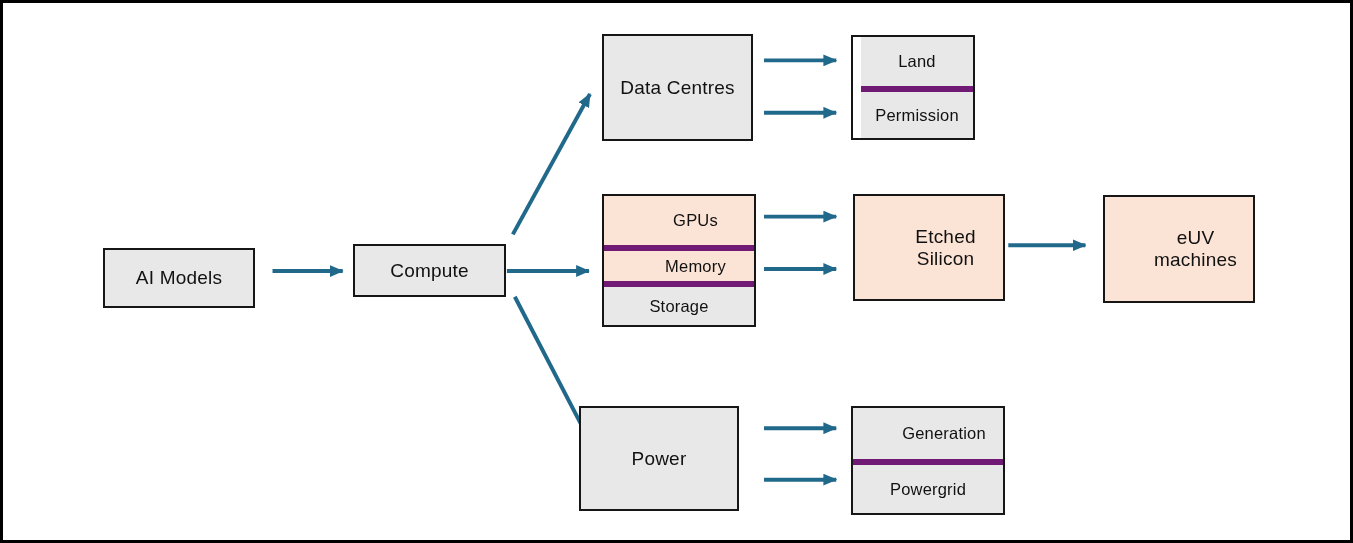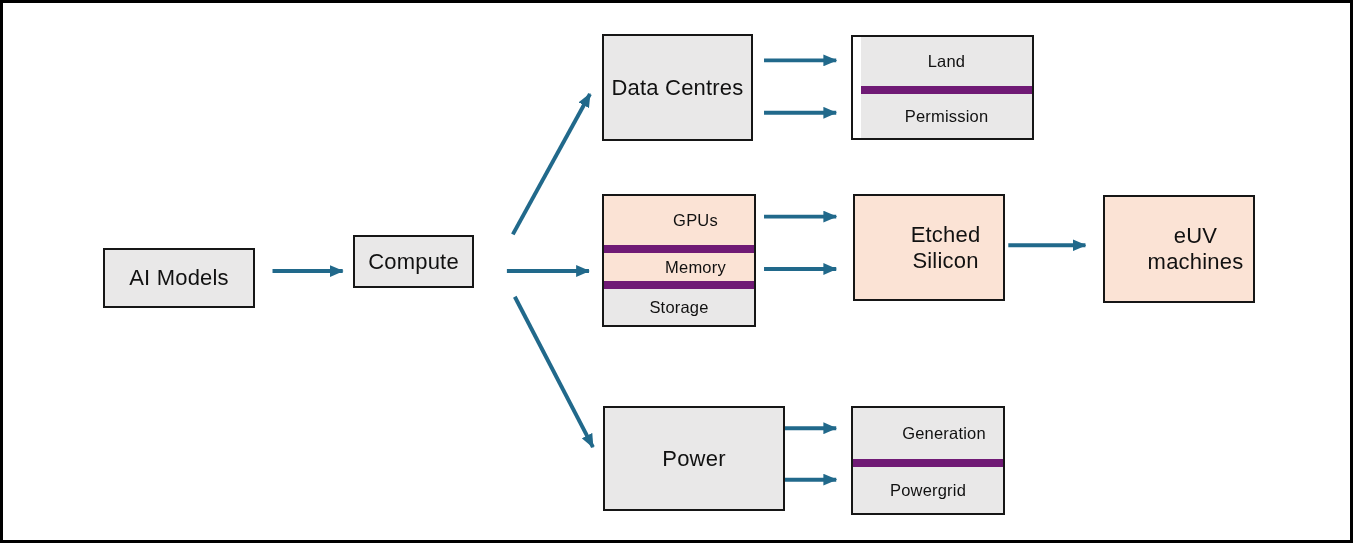--- a/index.html
+++ b/index.html
@@ -13,21 +13,21 @@
     font-family: "Liberation Sans", sans-serif;
     overflow: hidden;
   }
   .node {
     position: absolute;
     box-sizing: border-box;
     border: 2px solid #161616;
     display: flex;
     align-items: center;
     justify-content: center;
-    font-size: 22px;
+    font-size: 19px;
     color: #111111;
     letter-spacing: 0.2px;
     text-align: center;
   }
   .gray  { background: #e9e8e8; }
   .peach { background: #fbe3d5; padding-left: 33px; }
   .stack {
     position: absolute;
     box-sizing: border-box;
     border: 2px solid #161616;
@@ -36,21 +36,21 @@
   }
   .stack .row {
     box-sizing: border-box;
     display: flex;
     align-items: center;
     justify-content: center;
     font-size: 16.5px;
     color: #111111;
     letter-spacing: 0.2px;
   }
-  .stack .row + .row { border-top: 8px solid #701a75; }
+  .stack .row + .row { border-top: 6px solid #701a75; }
   #arrows { position: absolute; left: 0; top: 0; width: 100%; height: 100%; pointer-events: none; }
   #arrows line { stroke: #21698b; stroke-width: 4; }
 </style>
 </head>
 <body>
 
 <div id="canvas">
 
   <svg id="arrows" viewBox="0 0 1353 543">
     <defs>
@@ -66,39 +66,39 @@
     <line x1="765" y1="111" x2="838" y2="111" marker-end="url(#ah)"></line>
     <line x1="765" y1="216" x2="838" y2="216" marker-end="url(#ah)"></line>
     <line x1="765" y1="269" x2="838" y2="269" marker-end="url(#ah)"></line>
     <line x1="1012" y1="245" x2="1090" y2="245" marker-end="url(#ah)"></line>
     <line x1="765" y1="430" x2="838" y2="430" marker-end="url(#ah)"></line>
     <line x1="765" y1="482" x2="838" y2="482" marker-end="url(#ah)"></line>
   </svg>
 
   <div class="node gray" style="left:100px; top:245px; width:152px; height:60px;">AI Models</div>
 
-  <div class="node gray" style="left:350px; top:232px; width:121px; height:53px;">Compute</div>
+  <div class="node gray" style="left:350px; top:241px; width:153px; height:53px;">Compute</div>
 
   <div class="node gray" style="left:599px; top:31px; width:151px; height:107px;">Data Centres</div>
 
-  <div class="stack" style="left:848px; top:32px; width:183px;padding-left:8px;">
+  <div class="stack" style="left:848px; top:32px; width:124px;padding-left:8px;">
     <div class="row gray" style="height:49px;">Land</div>
     <div class="row gray" style="height:52px;">Permission</div>
   </div>
 
   <div class="stack" style="left:599px; top:191px; width:154px;">
     <div class="row peach" style="height:49px;">GPUs</div>
     <div class="row peach" style="height:36px;">Memory</div>
     <div class="row gray" style="height:44px;">Storage</div>
   </div>
 
   <div class="node peach" style="left:850px; top:191px; width:152px; height:107px;">Etched Silicon</div>
 
   <div class="node peach" style="left:1100px; top:192px; width:152px; height:108px;">eUV machines</div>
 
-  <div class="node gray" style="left:600px; top:403px; width:182px; height:105px;">Power</div>
+  <div class="node gray" style="left:576px; top:403px; width:160px; height:105px;">Power</div>
 
   <div class="stack" style="left:848px; top:403px; width:154px;">
     <div class="row gray" style="height:51px;padding-left:32px;">Generation</div>
     <div class="row gray" style="height:54px;">Powergrid</div>
   </div>
 
 </div>
 
 </body></html>

